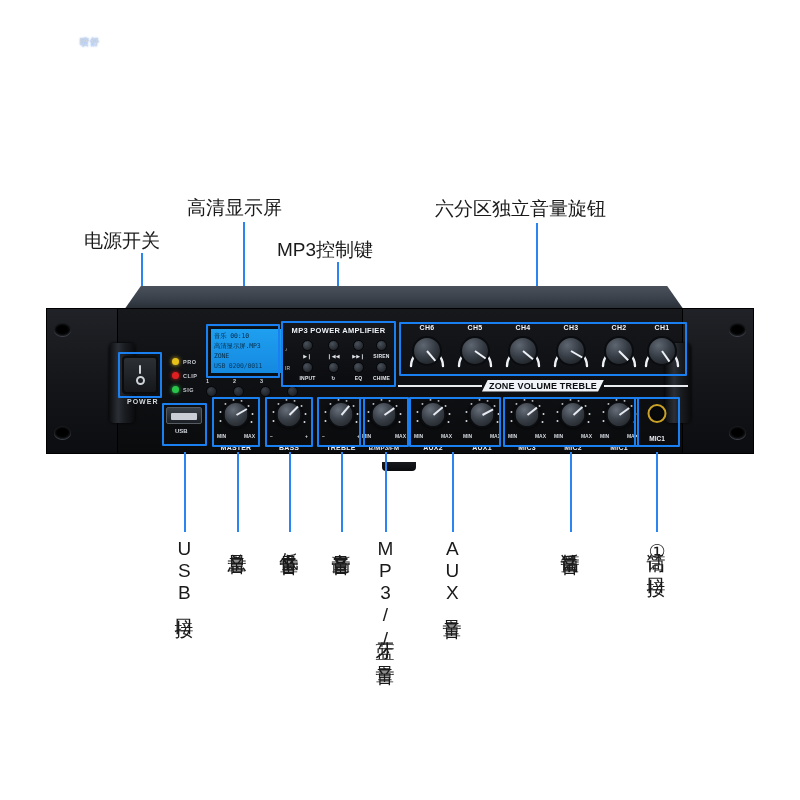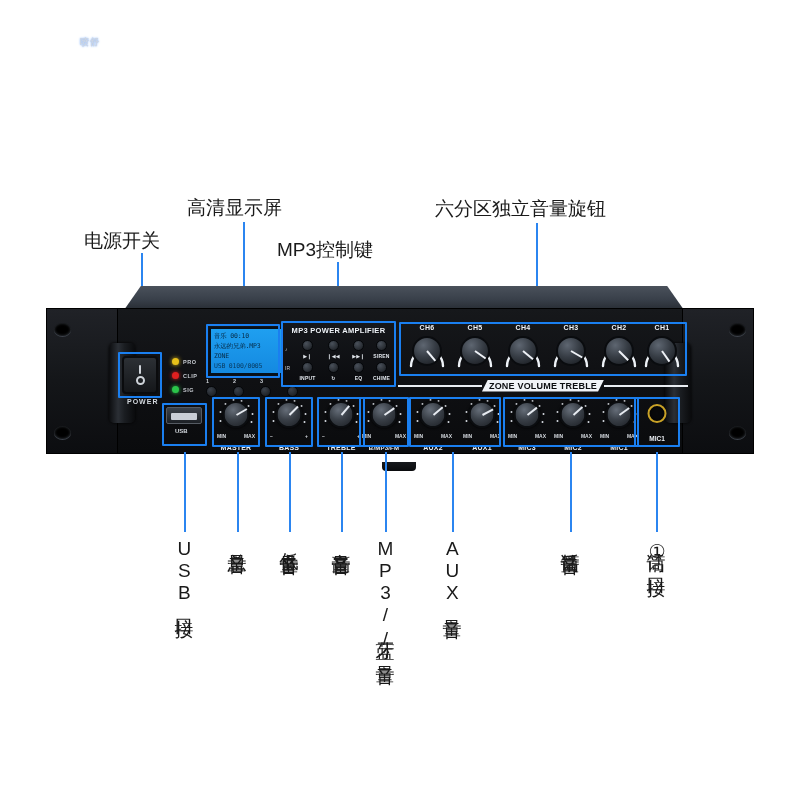--- a/index.html
+++ b/index.html
@@ -223,23 +223,23 @@
       <span class="led" style="background:#2bc44a; color:#2bc44a;"></span>
       <span class="led-txt">SIG</span>
     </div>
   </div>
 
   <div class="usb-port"></div>
   <div class="usb-lbl">USB</div>
 
   <div class="lcd">
     <div class="lcd-line">音乐 00:10</div>
-    <div class="lcd-line">永远的兄弟.MP3</div>
+    <div class="lcd-line">高清显示屏.MP3</div>
     <div class="lcd-line">ZONE</div>
-    <div class="lcd-line dim">USB 0100/0005</div>
+    <div class="lcd-line dim">USB 0200/0011</div>
   </div>
 
   <div class="presets">
     <span class="preset-n" style="left:0px;">1</span>
     <span class="preset" style="left:0px;"></span>
     <span class="preset-n" style="left:27px;">2</span>
     <span class="preset" style="left:27px;"></span>
     <span class="preset-n" style="left:54px;">3</span>
     <span class="preset" style="left:54px;"></span>
     <span class="preset-n" style="left:81px;">4</span>

